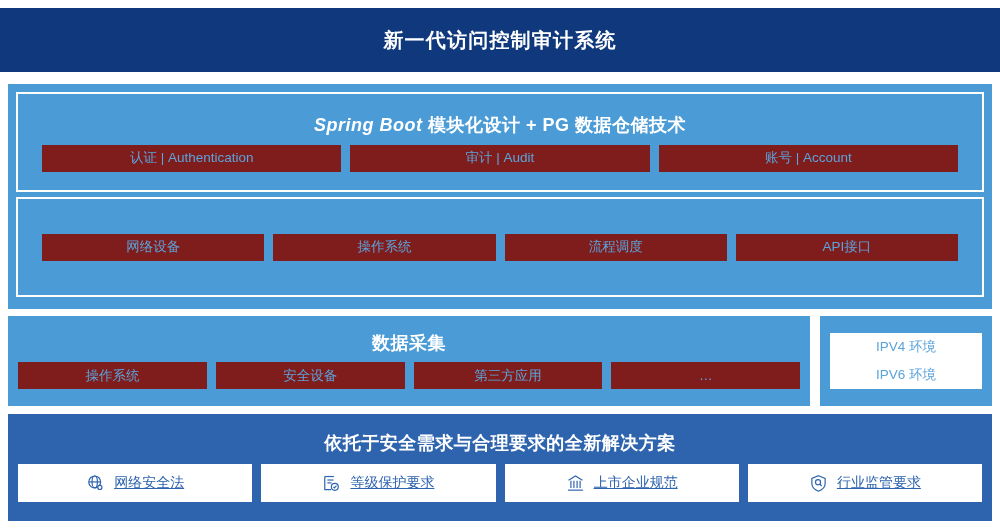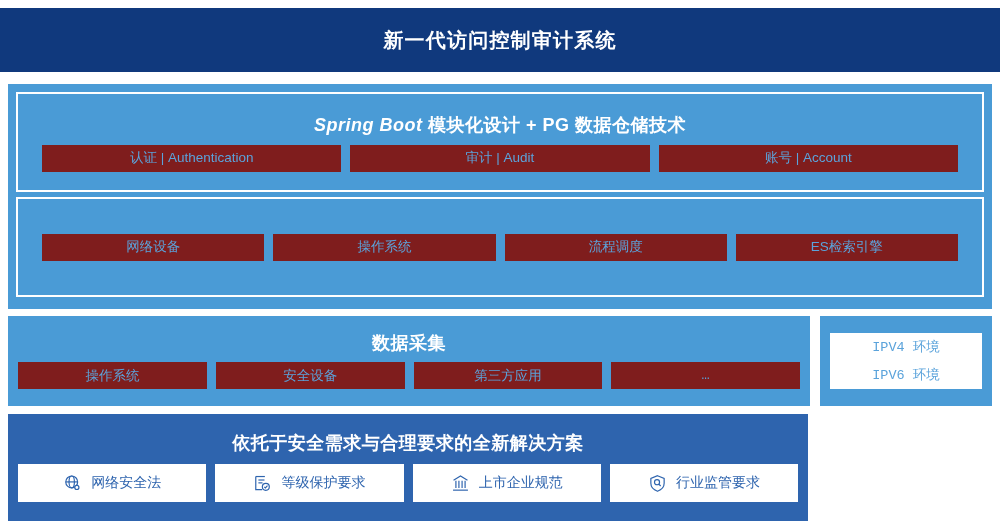--- a/index.html
+++ b/index.html
@@ -45,21 +45,21 @@
   .chip {
     flex: 1 1 0; height: 27px; background: #7f1d1d;
     display: flex; align-items: center; justify-content: center;
     color: #5BA3DB; font-size: 13.5px; white-space: nowrap;
   }
 
   
   .collect-row {
     position: absolute; left: 8px; top: 316px;
     width: 984px; height: 90px;
-    display: flex; gap: 10px; font-family: Liberation Mono, monospace;
+    display: flex; gap: 10px;
   }
   .collect {
     width: 802px; background: #4A9BD6;
     padding: 6px 10px 8px 10px;
     display: flex; flex-direction: column; justify-content: center;
   }
   .collect .panel-title { margin-bottom: 7px; }
   .ipbox {
     flex: 1; background: #4A9BD6;
     padding: 8px 10px;
@@ -67,30 +67,30 @@
   }
   .ipchip {
     height: 28px; background: #ffffff;
     display: flex; align-items: center; justify-content: center;
     color: #5BA3DB; font-size: 13.5px;
   }
 
   
   .compliance {
     position: absolute; left: 8px; top: 414px;
-    width: 800px; height: 107px;
+    width: 984px; height: 107px;
     background: #2E64AE;
     padding: 8px 10px 10px 10px;
     display: flex; flex-direction: column; justify-content: center;
   }
   .compliance .panel-title { font-size: 18px; margin-bottom: 9px; }
   .cchip {
     flex: 1 1 0; height: 38px; background: #ffffff;
     display: flex; align-items: center; justify-content: center; gap: 9px;
-    color: #2E64AE; font-size: 14px; white-space: nowrap;
+    color: #2E64AE; font-size: 14px; white-space: nowrap; text-decoration: underline;
   }
   .cchip svg { display: block; flex: none; }
 </style>
 </head>
 <body>
 
 <div class="page">
 
   <div class="titlebar">
     <div class="t">新一代访问控制审计系统</div>
@@ -107,21 +107,21 @@
         <div class="chip">审计 | Audit</div>
         <div class="chip">账号 | Account</div>
       </div>
     </div>
 
     <div class="panel">
       <div class="chip-row">
         <div class="chip">网络设备</div>
         <div class="chip">操作系统</div>
         <div class="chip">流程调度</div>
-        <div class="chip">ES检索引擎</div>
+        <div class="chip">API接口</div>
       </div>
     </div>
 
   </div>
 
   <div class="collect-row">
 
     <div class="collect">
       <div class="panel-title">数据采集</div>
       <div class="chip-row">

